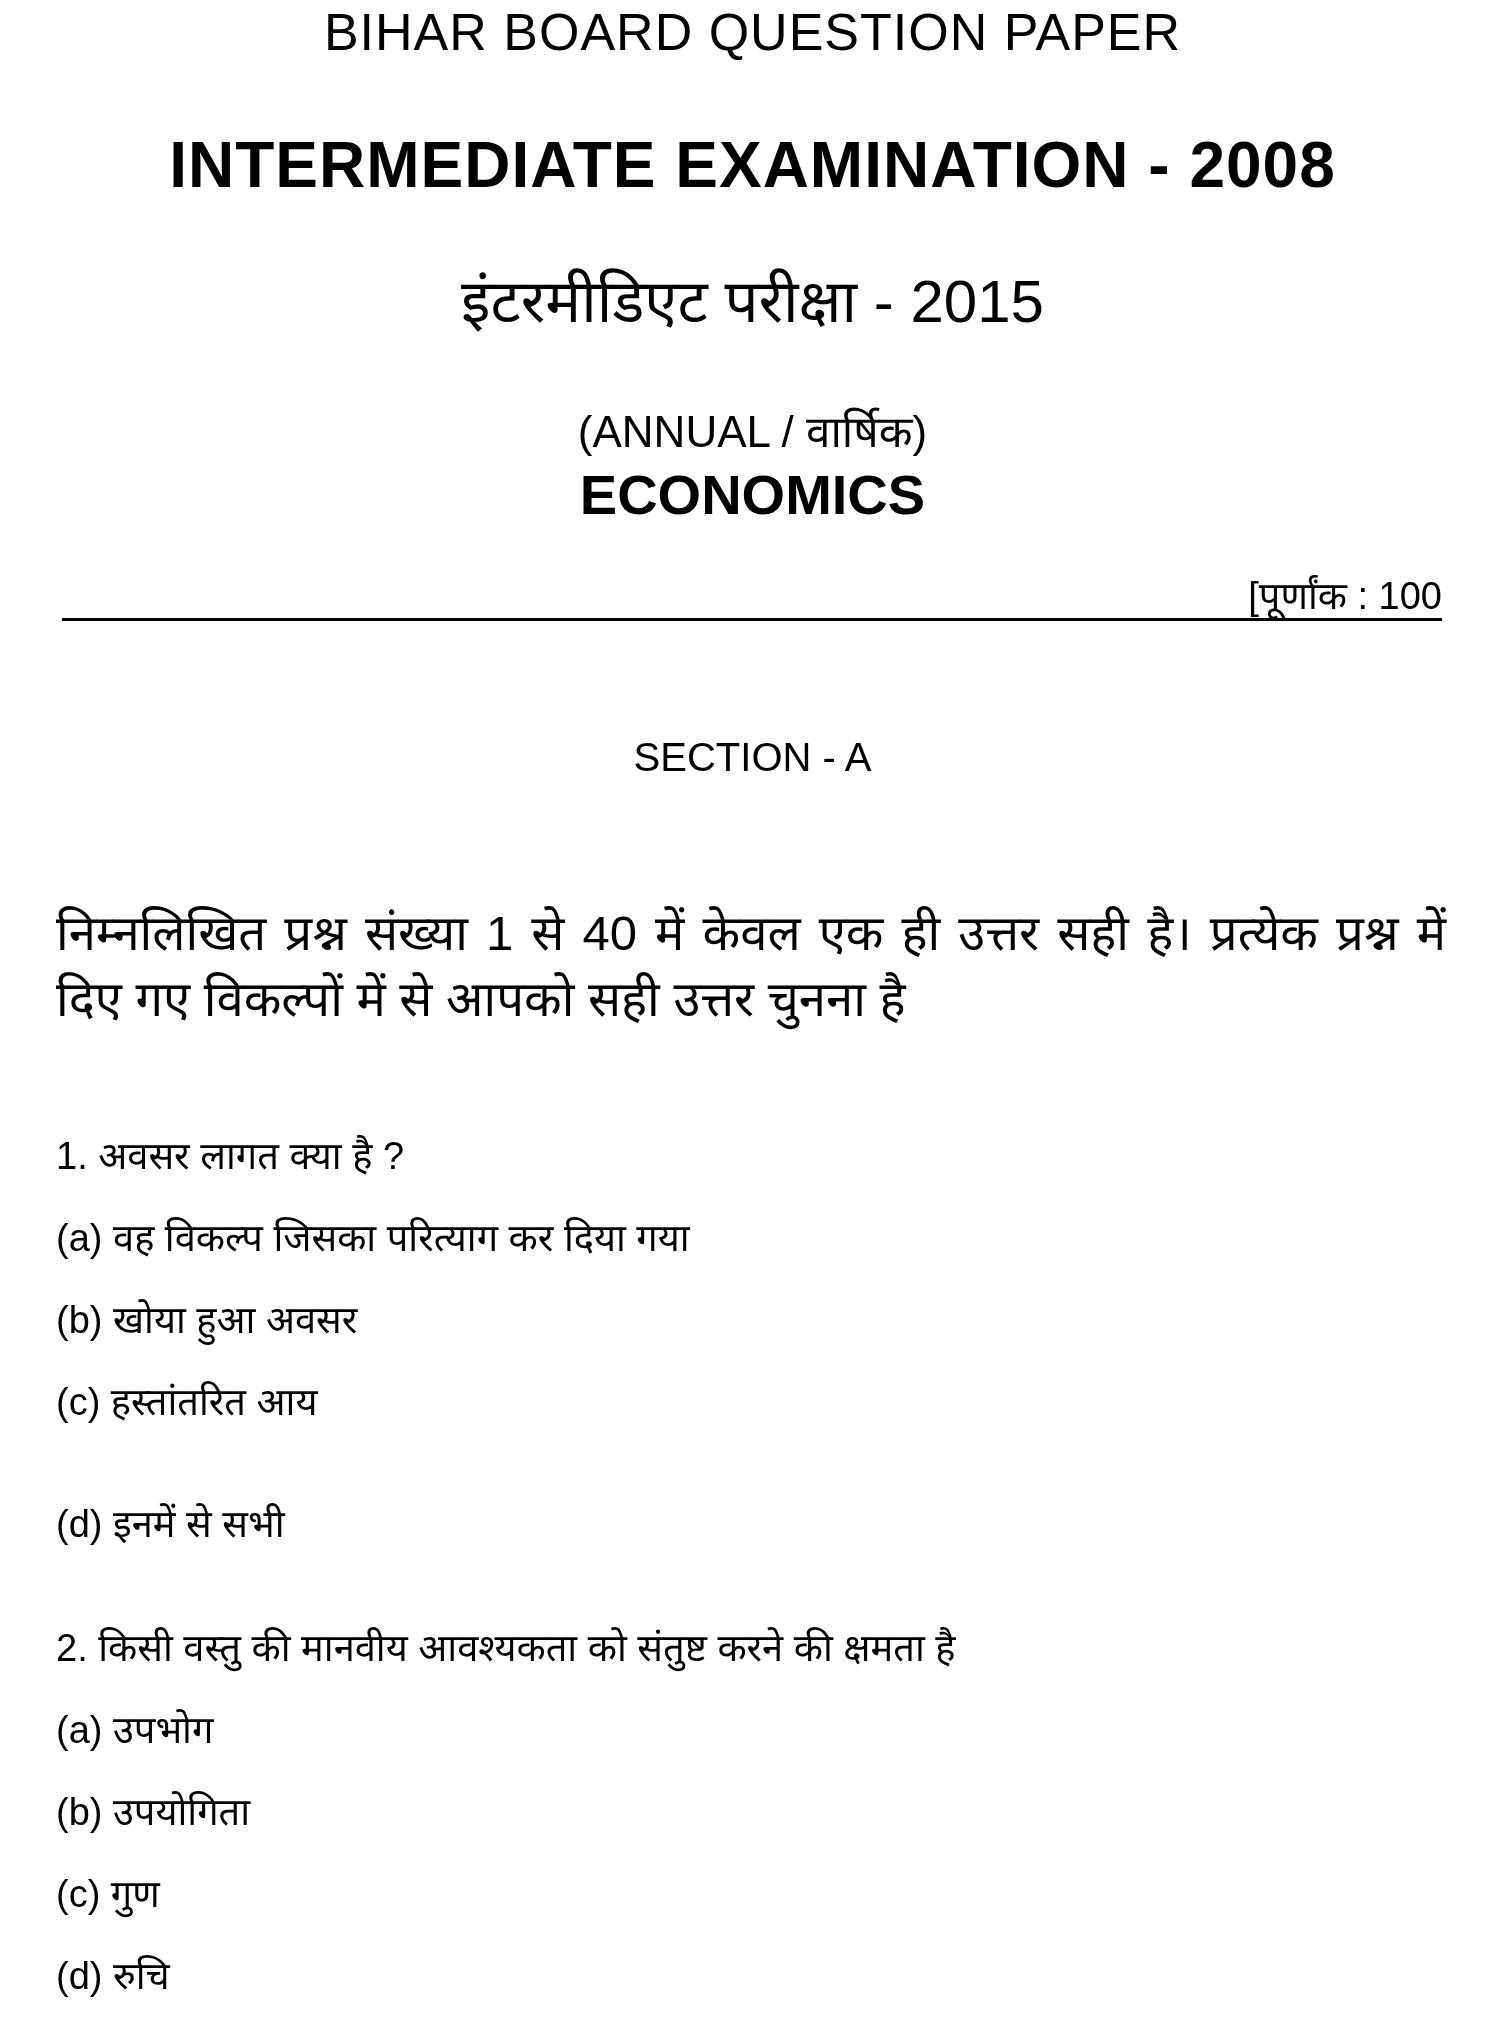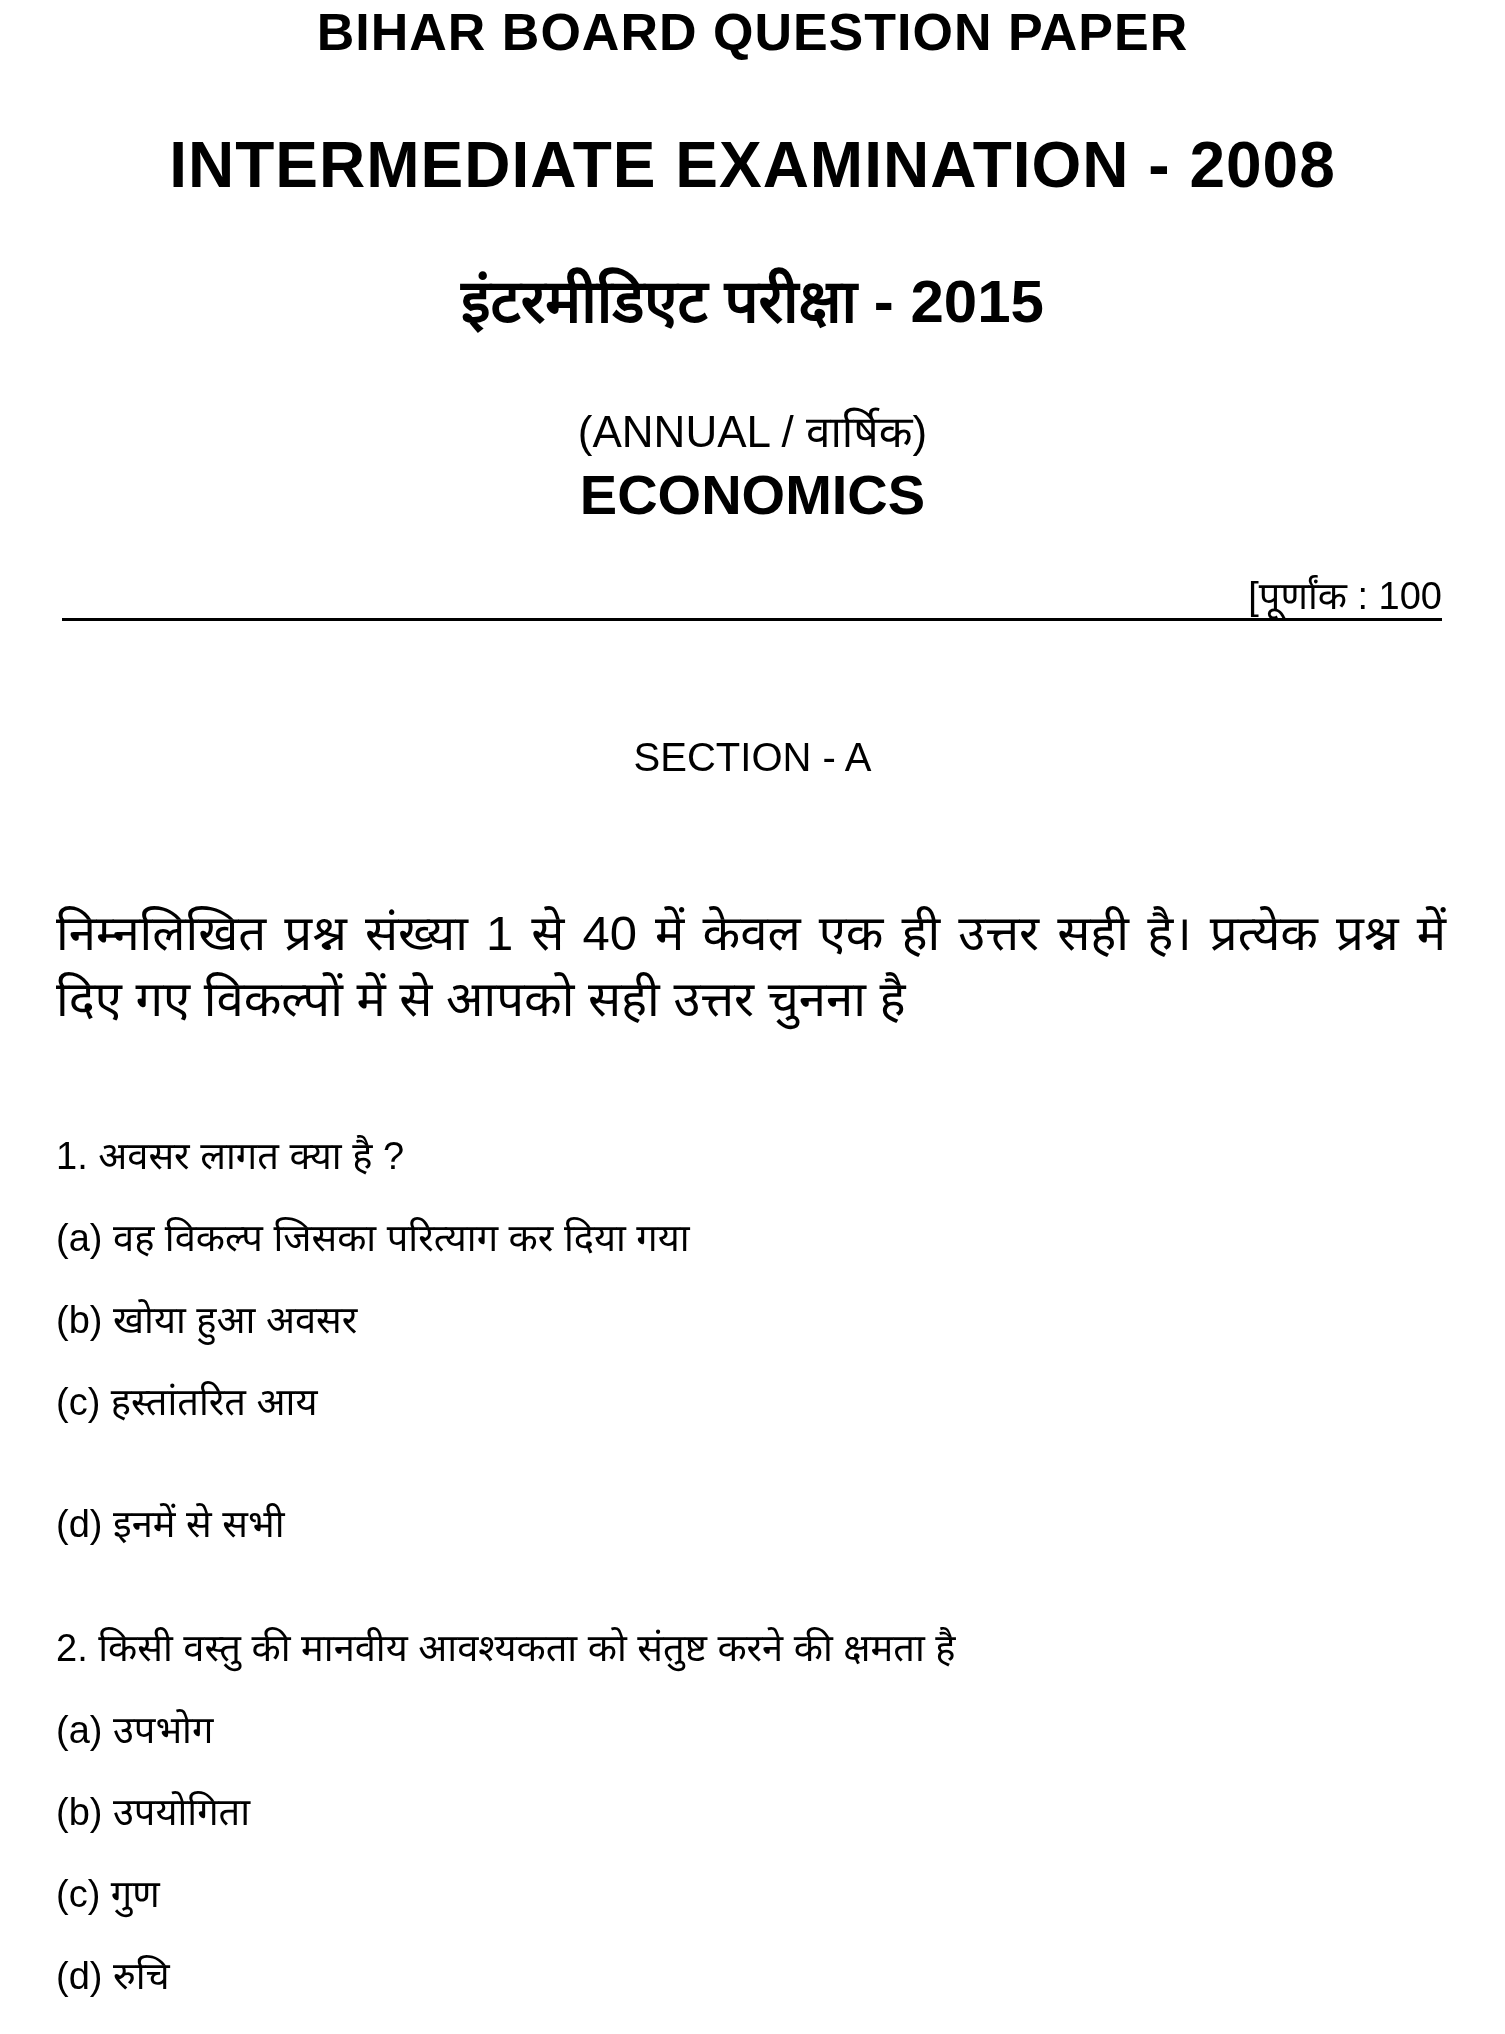--- a/index.html
+++ b/index.html
@@ -2,23 +2,23 @@
 <html><head>
 <meta charset="utf-8">
 <style>
   html, body { margin: 0; padding: 0; background: #ffffff; }
   body {
     width: 1505px; height: 2034px; position: relative; overflow: hidden;
     font-family: "Liberation Sans", "DejaVu Sans", sans-serif; color: #000;
   }
   .abs { position: absolute; white-space: nowrap; }
   .center { left: 0; width: 1505px; text-align: center; }
-  .h1 { top: 2px; font-size: 52px; font-weight: bold; letter-spacing: 1px; }
+  .h1 { top: 2px; font-size: 52px; font-weight: normal; letter-spacing: 1px; }
   .h2 { top: 128px; font-size: 64px; font-weight: bold; letter-spacing: 1px; }
-  .h3 { top: 258px; font-size: 60px; font-weight: bold; }
+  .h3 { top: 258px; font-size: 60px; font-weight: normal; }
   .h4 { top: 368px; font-size: 44px; font-weight: normal; margin-top: 32px; }
   .h5 { top: 462px; font-size: 56px; font-weight: bold; }
   .meta-row { top: 568px; left: 62px; width: 1380px; height: 50px; border-bottom: 3px solid #000; }
   .meta-left { position: absolute; left: 0; top: 0; font-size: 38px; }
   .meta-right { position: absolute; right: 0; top: 0; font-size: 38px; }
   .section { top: 735px; font-size: 40px; }
   .instr { top: 900px; left: 56px; width: 1390px; font-size: 49px; line-height: 66px; white-space: normal; text-align: justify; }
   .q { left: 56px; font-size: 38px; }
 </style>
 </head>

